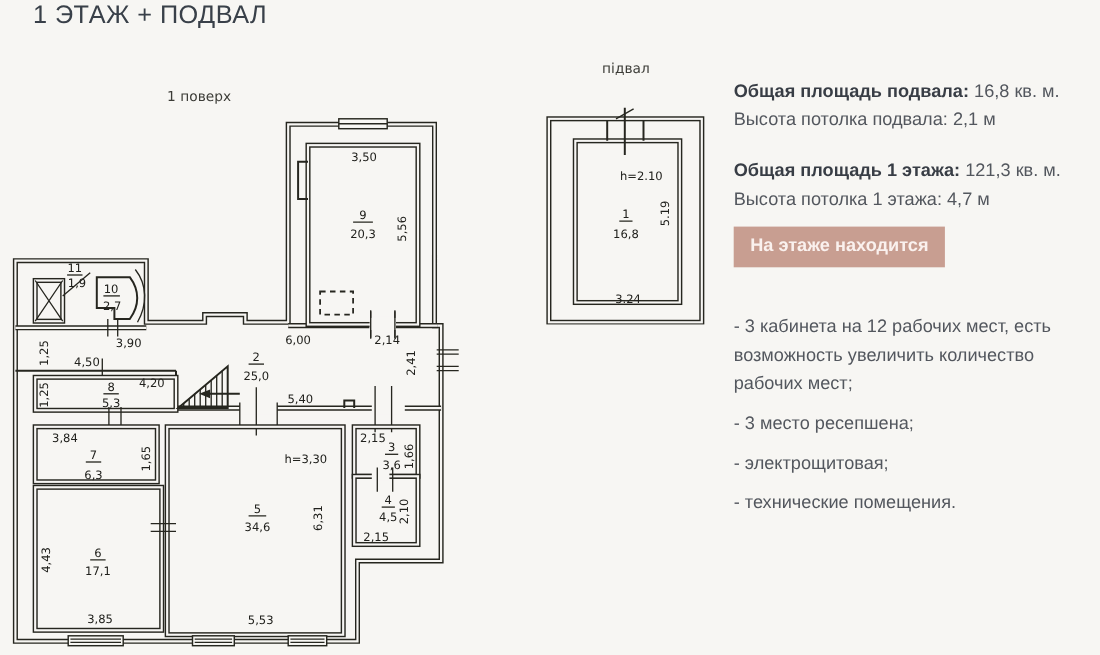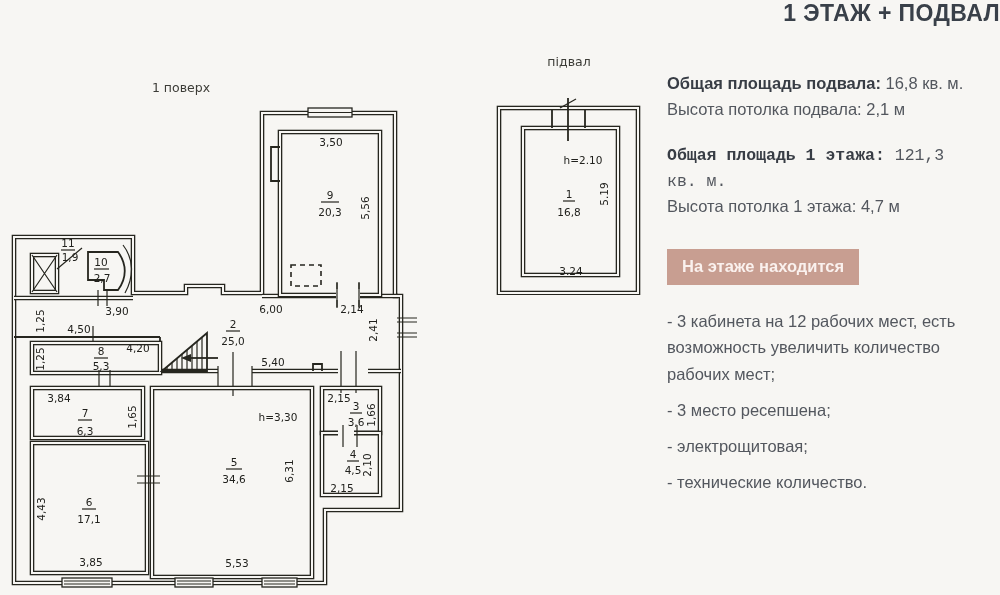--- a/index.html
+++ b/index.html
@@ -1,34 +1,34 @@
 <!DOCTYPE html>
 <html><head>
 <meta charset="utf-8">
 <style>
   html,body{margin:0;padding:0;}
   body{background:#f7f6f3;font-family:"Liberation Sans",sans-serif;}
   .page{position:relative;width:1000px;height:595px;background:#f7f6f3;overflow:hidden;}
-  .title{position:absolute;left:0;top:0;width:1000px;padding-left:54px;box-sizing:border-box;
-         text-align:right;font-size:23px;font-weight:bold;color:#394049;letter-spacing:.4px;}
+  .title{position:absolute;left:0;top:0;width:1000px;padding-left:30px;box-sizing:border-box;
+         text-align:left;font-size:23px;font-weight:normal;color:#394049;letter-spacing:.4px;}
   svg text{font-family:"DejaVu Sans",sans-serif;fill:#21211d;}
   .pt{font-size:10.5px;text-anchor:middle;}
   .pl{font-size:12.5px;fill:#3c3c37;text-anchor:middle;}
   .w{fill:none;stroke:#26261f;stroke-width:4.6;stroke-linejoin:miter;}
   .wi{fill:none;stroke:#f7f6f3;stroke-width:2;}
   .t{fill:none;stroke:#26261f;stroke-width:1.8;}
   .h{fill:none;stroke:#26261f;stroke-width:1.2;}
   .gap{fill:#f7f6f3;stroke:none;}
   .win{fill:#f7f6f3;stroke:#26261f;stroke-width:1.3;}
   .right-col{position:absolute;left:667px;top:71px;width:302px;color:#53575e;font-size:16.5px;line-height:1.55;}
   .info-line b{color:#383d45;}
-  .block2{margin-top:21px;font-family:Liberation Mono, monospace;}
-  .badge{display:inline-block;margin-top:29px;background:#c89e91;color:#faf1ee;
+  .block2{margin-top:21px;}
+  .badge{display:inline-block;margin-top:12px;background:#c89e91;color:#faf1ee;
          font-weight:bold;font-size:16.5px;padding:5px 15px 6px 15px;}
-  .features{margin-top:23px;}
+  .features{margin-top:41px;}
   .feature{margin-bottom:10px;line-height:1.58;}
 </style>
 </head>
 <body>
 
 <div class="page">
 
   <div class="title">1 ЭТАЖ + ПОДВАЛ</div>
 
   <svg style="position:absolute;left:0;top:75px;" width="470" height="520" viewBox="0 0 470 520">
@@ -209,17 +209,17 @@
     <div class="info-line">Высота потолка подвала: 2,1 м</div>
     <div class="info-line block2"><b>Общая площадь 1 этажа:</b><span> 121,3 кв. м.</span></div>
     <div class="info-line">Высота потолка 1 этажа: 4,7 м</div>
 
     <div class="badge">На этаже находится</div>
 
     <div class="features">
       <div class="feature">- 3 кабинета на 12 рабочих мест, есть возможность увеличить количество рабочих мест;</div>
       <div class="feature">- 3 место ресепшена;</div>
       <div class="feature">- электрощитовая;</div>
-      <div class="feature">- технические количество.</div>
+      <div class="feature">- технические помещения.</div>
     </div>
   </div>
 
 </div>
 
 </body></html>

